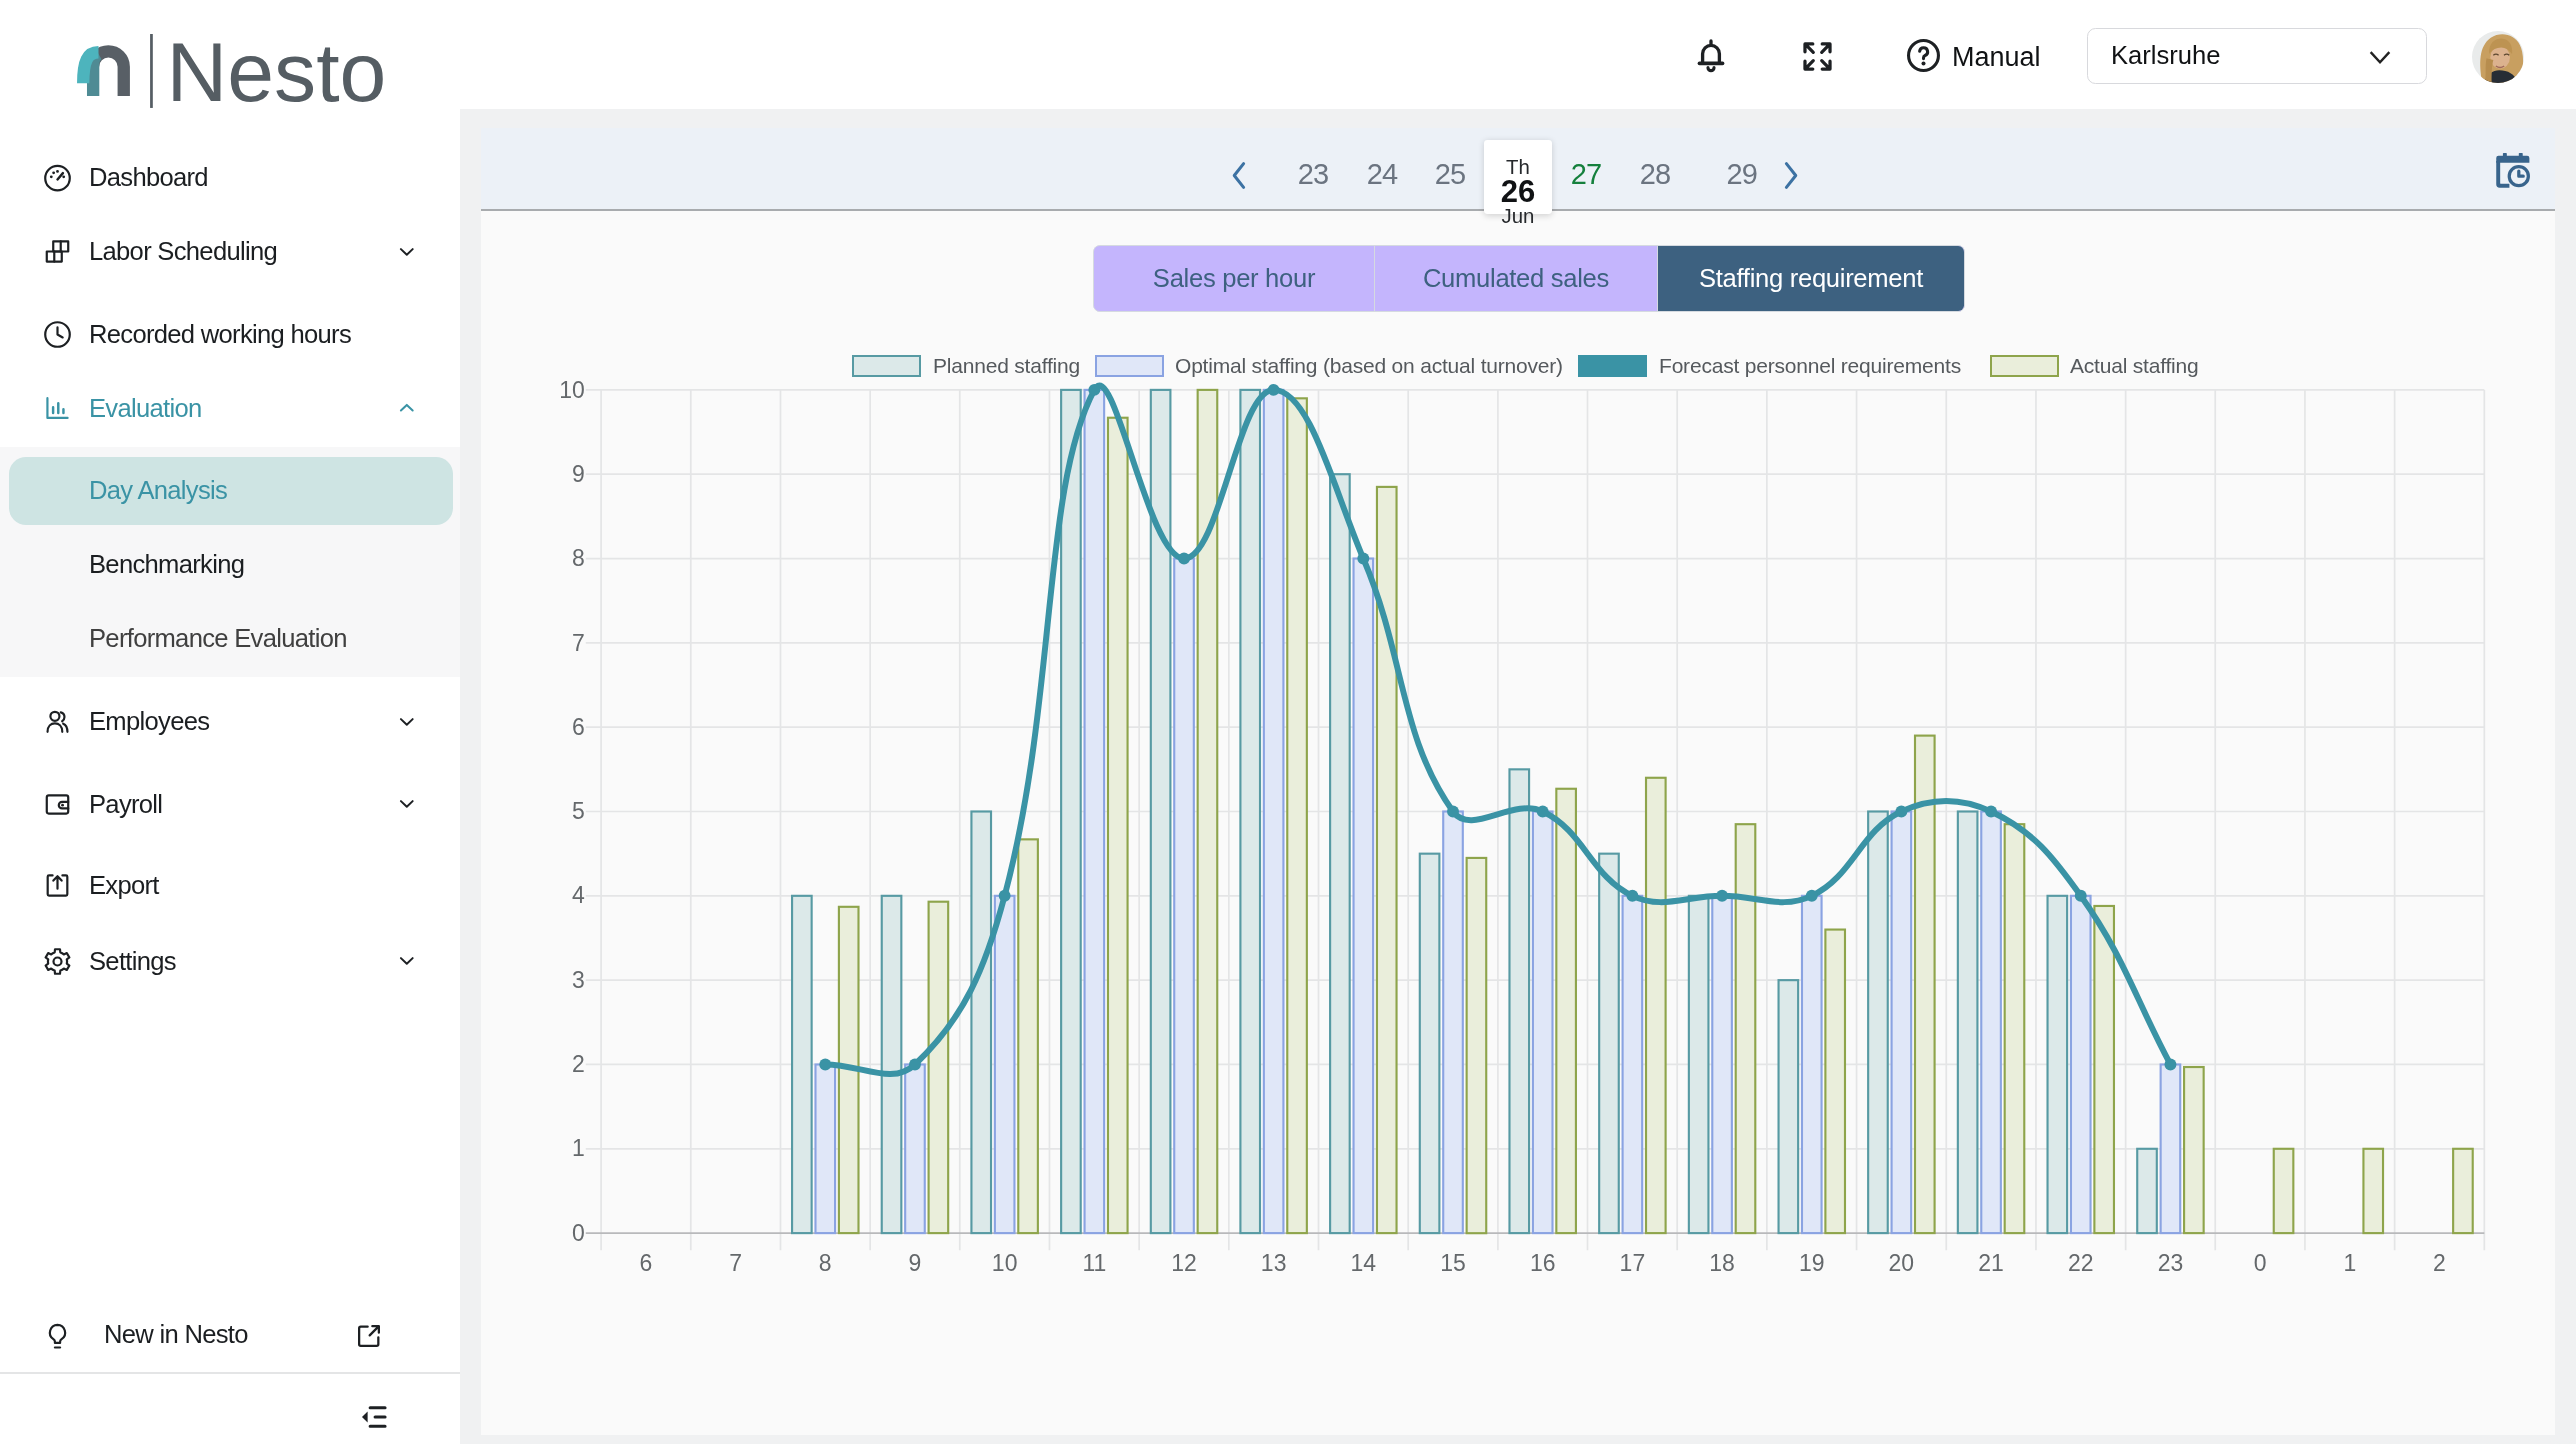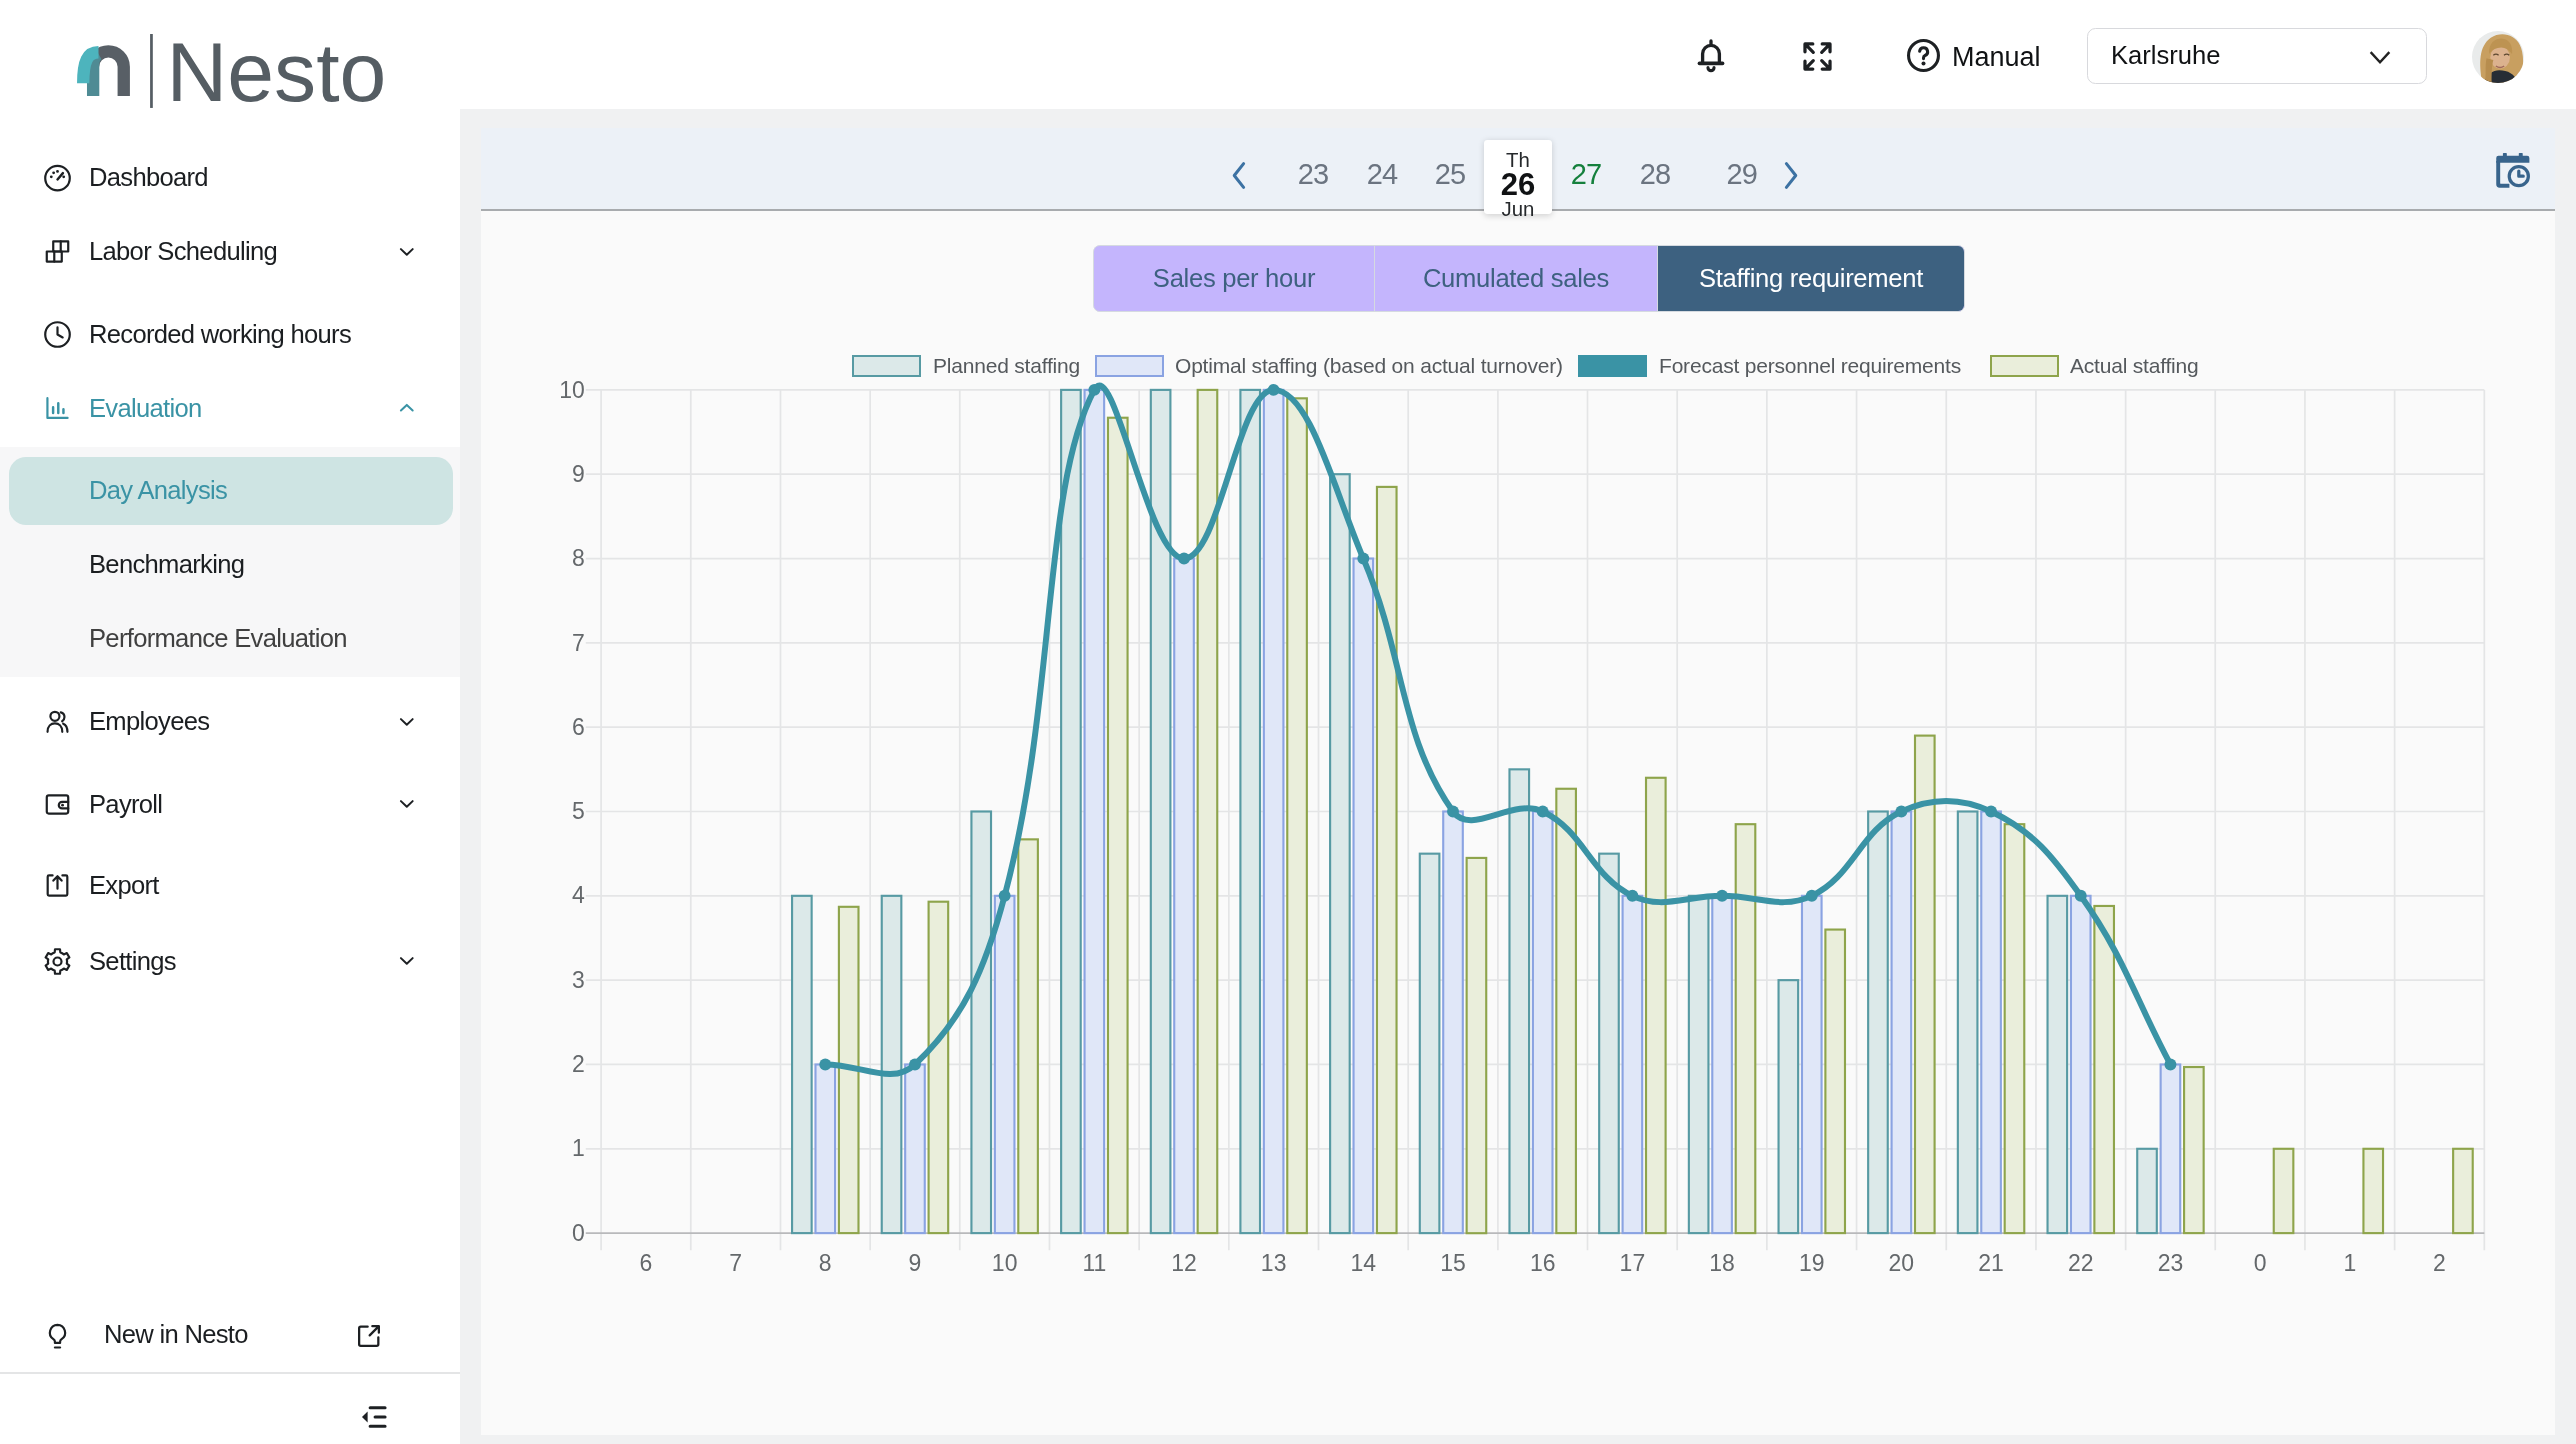--- a/index.html
+++ b/index.html
@@ -156,21 +156,21 @@
 <svg class="abs" style="left:1783px;top:160px" width="17" height="31" viewBox="0 0 20 36" fill="none" stroke="#3c72a3" stroke-width="3.6" stroke-linecap="round" stroke-linejoin="round">
       <path d="M4 4 L15 18 L4 32"></path>
     </svg>
 <div style="position:absolute;left:1279px;top:158px;width:68px;text-align:center;font-size:29px;letter-spacing:-0.9px;color:#6b7480">23</div>
 <div style="position:absolute;left:1348px;top:158px;width:68px;text-align:center;font-size:29px;letter-spacing:-0.9px;color:#6b7480">24</div>
 <div style="position:absolute;left:1416px;top:158px;width:68px;text-align:center;font-size:29px;letter-spacing:-0.9px;color:#6b7480">25</div>
 <div style="position:absolute;left:1552px;top:158px;width:68px;text-align:center;font-size:29px;letter-spacing:-0.9px;color:#15803d">27</div>
 <div style="position:absolute;left:1621px;top:158px;width:68px;text-align:center;font-size:29px;letter-spacing:-0.9px;color:#6b7480">28</div>
 <div style="position:absolute;left:1689px;top:158px;width:68px;text-align:right;font-size:29px;letter-spacing:-0.9px;color:#6b7480">29</div>
 <div class="abs" style="left:1484px;top:140px;width:68px;height:74px;background:#fff;border-radius:3.4px;box-shadow:0 1.7px 6px rgba(0,0,0,0.16);text-align:center">
-  <div style="font-size:20.4px;color:#26292c;margin-top:9px;line-height:22px">Th</div>
+  <div style="font-size:20.4px;color:#26292c;margin-top:16px;line-height:22px">Th</div>
   <div style="font-size:31px;font-weight:bold;color:#101214;line-height:27px">26</div>
   <div style="font-size:20.4px;color:#26292c;line-height:22px">Jun</div>
 </div>
 <svg style="position:absolute;left:2493px;top:150px" width="41" height="41" viewBox="0 0 24 24" fill="none">
 <g fill="#38648c">
         <rect x="5.8" y="1.8" width="2.3" height="2.6" rx="0.4"></rect>
         <rect x="15.1" y="1.8" width="2.3" height="2.6" rx="0.4"></rect>
 <path d="M3.2 3.4 H20 a1.3 1.3 0 0 1 1.3 1.3 V7.5 H1.9 V4.7 a1.3 1.3 0 0 1 1.3-1.3 z"></path>
 <path d="M1.9 6.5 h2.3 v12.8 a.5.5 0 0 0 .5.5 h4.9 v2.3 H3.9 a2 2 0 0 1-2-2 z"></path>
       </g>

